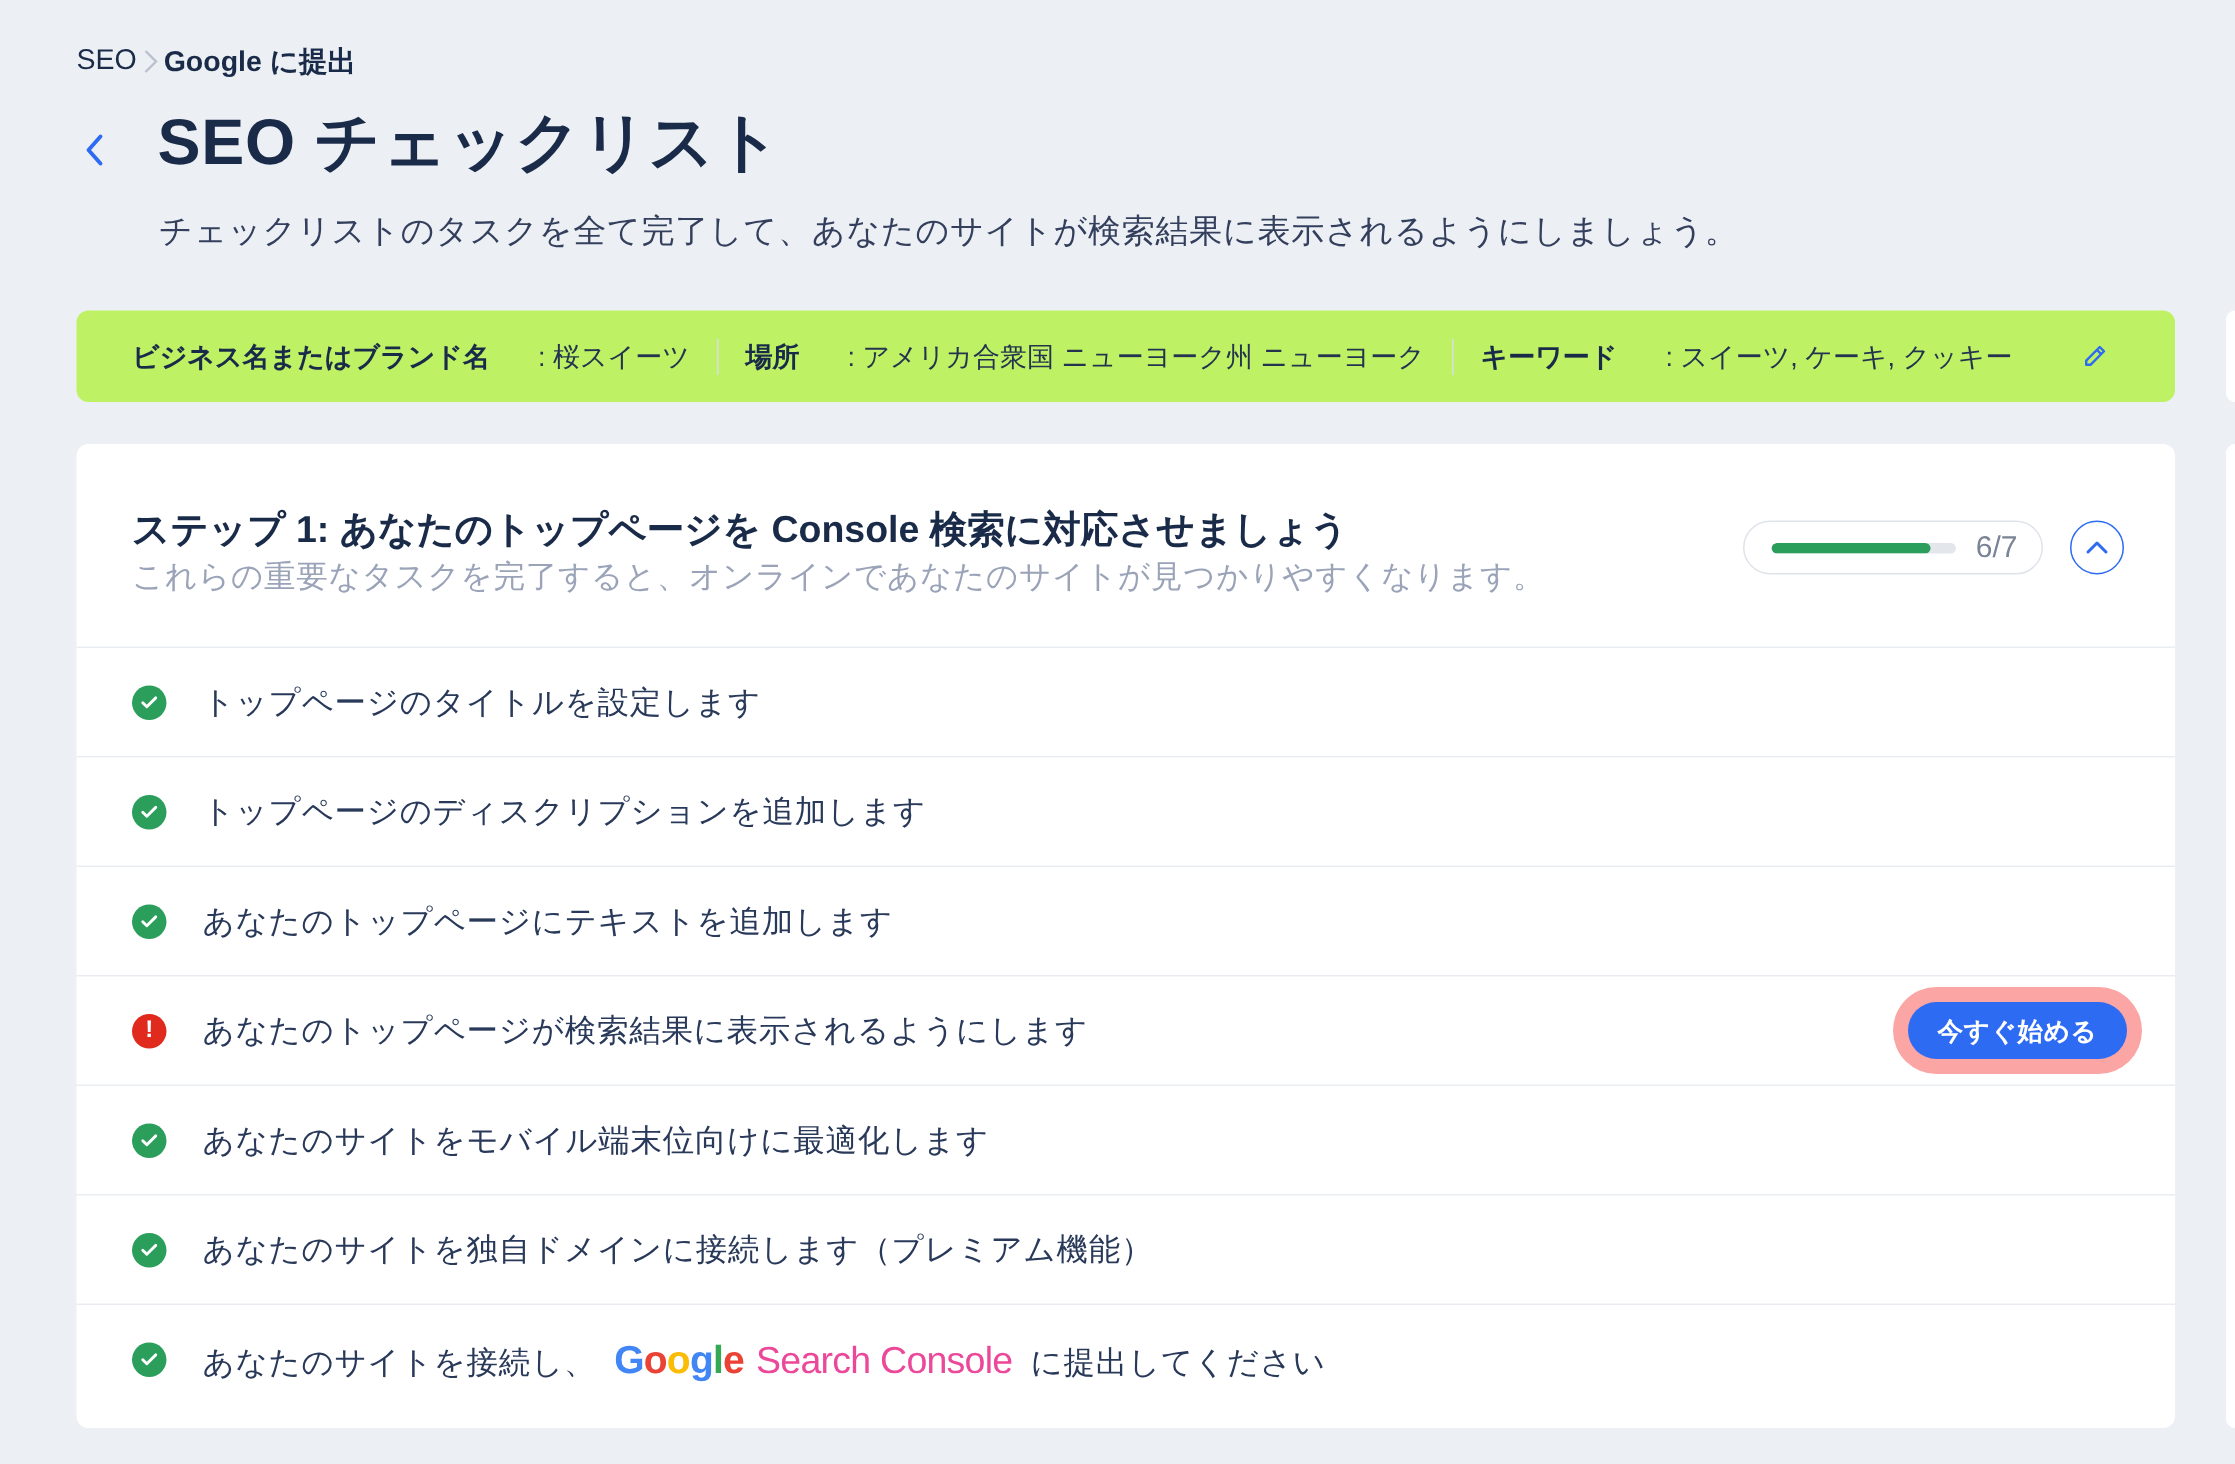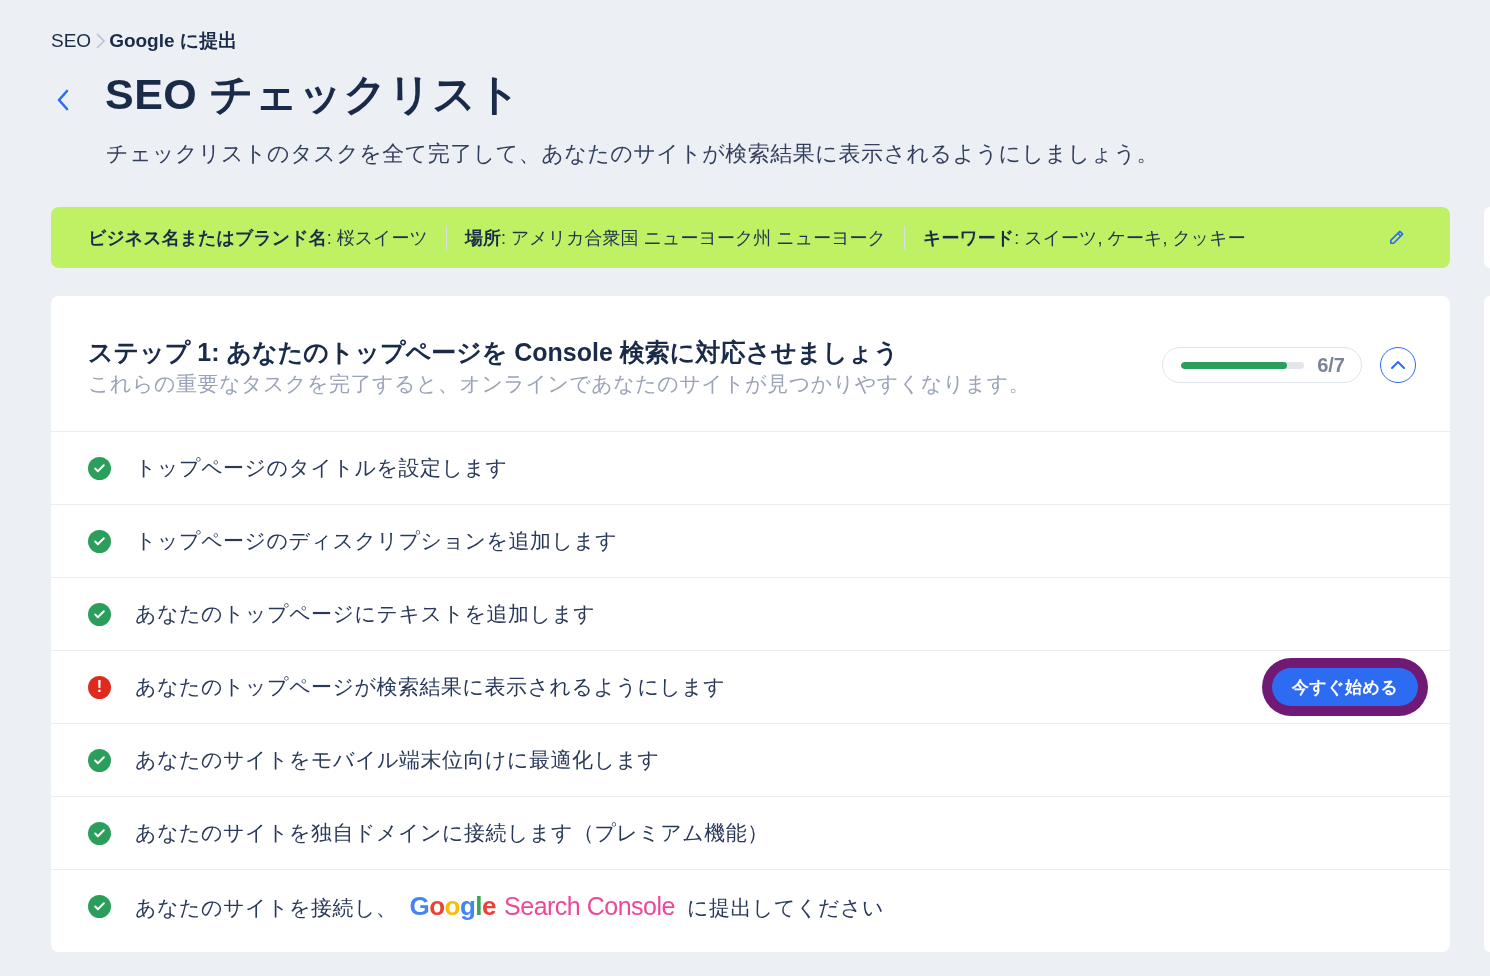--- a/index.html
+++ b/index.html
@@ -39,21 +39,21 @@
 
   
   .info-bar {
     position: absolute; left: 51px; top: 207px; width: 1399px; height: 61px;
     background: #bef264; border-radius: 8px;
     display: flex; align-items: center; padding: 0 30px 0 37px;
     font-size: 18px;
   }
   .info-field { display: flex; align-items: center; white-space: nowrap; }
   .info-field b { font-weight: 700; color: #1a2b49; }
-  .info-field span { color: #24344f; }
+  .info-field span { color: #24344f; margin-left: 32px; }
   .info-sep {
     width: 1px; height: 24px; background: #d8dde6; margin: 0 18px;
   }
   .info-spacer { flex: 1; }
   .edit-btn {
     width: 36px; height: 36px; display: flex; align-items: center; justify-content: center;
     cursor: pointer; margin-right: 6px;
   }
   .edit-btn svg { stroke: #2e6bf3; }
 
@@ -67,21 +67,21 @@
     position: absolute; left: 37px; top: 40px;
     font-size: 25px; font-weight: 700; color: #1a2b49;
   }
   .step-subtitle {
     position: absolute; left: 37px; top: 74px;
     font-size: 21px; color: #9aa3b8; letter-spacing: 0.5px;
   }
   .progress-pill {
     position: absolute; right: 88px; top: 51px; width: 200px; height: 36px;
     border: 1px solid #dfe3ea; border-radius: 18px;
-    display: flex; align-items: center; padding: 0 16px 0 18px; font-weight: bold;
+    display: flex; align-items: center; padding: 0 16px 0 18px;
   }
   .progress-track {
     width: 126px; height: 7px; background: #e3e6eb; border-radius: 4px; overflow: hidden;
   }
   .progress-fill { height: 100%; background: #2b9e5c; border-radius: 4px; }
   .progress-label { margin-left: 13px; font-size: 20px; color: #7a8496; }
   .collapse-btn {
     position: absolute; right: 34px; top: 51px; width: 36px; height: 36px;
     border: 1.5px solid #2e6bf3; border-radius: 50%;
     display: flex; align-items: center; justify-content: center; cursor: pointer;
@@ -99,21 +99,21 @@
     display: flex; align-items: center; justify-content: center;
   }
   .status-icon.done { background: #2b9e5c; }
   .status-icon.alert { background: #df2a1d; }
   .status-icon svg { display: block; }
   .alert-mark { color: #ffffff; font-size: 16px; font-weight: 800; line-height: 1; }
   .task-label { margin-left: 24px; font-size: 21px; color: #29395a; letter-spacing: 0.5px; }
 
   .action-halo {
     position: absolute; right: 22px; top: 50%; transform: translateY(-50%);
-    width: 166px; height: 58px; border-radius: 29px; background: #701a75;
+    width: 166px; height: 58px; border-radius: 29px; background: #fca5a5;
     display: flex; align-items: center; justify-content: center;
   }
   .action-btn {
     width: 146px; height: 38px; border-radius: 19px; background: #2e6bf3;
     color: #ffffff; font-size: 17px; font-weight: 700; letter-spacing: 0.5px;
     border: none; cursor: pointer; font-family: inherit;
     display: flex; align-items: center; justify-content: center;
   }
 
   

